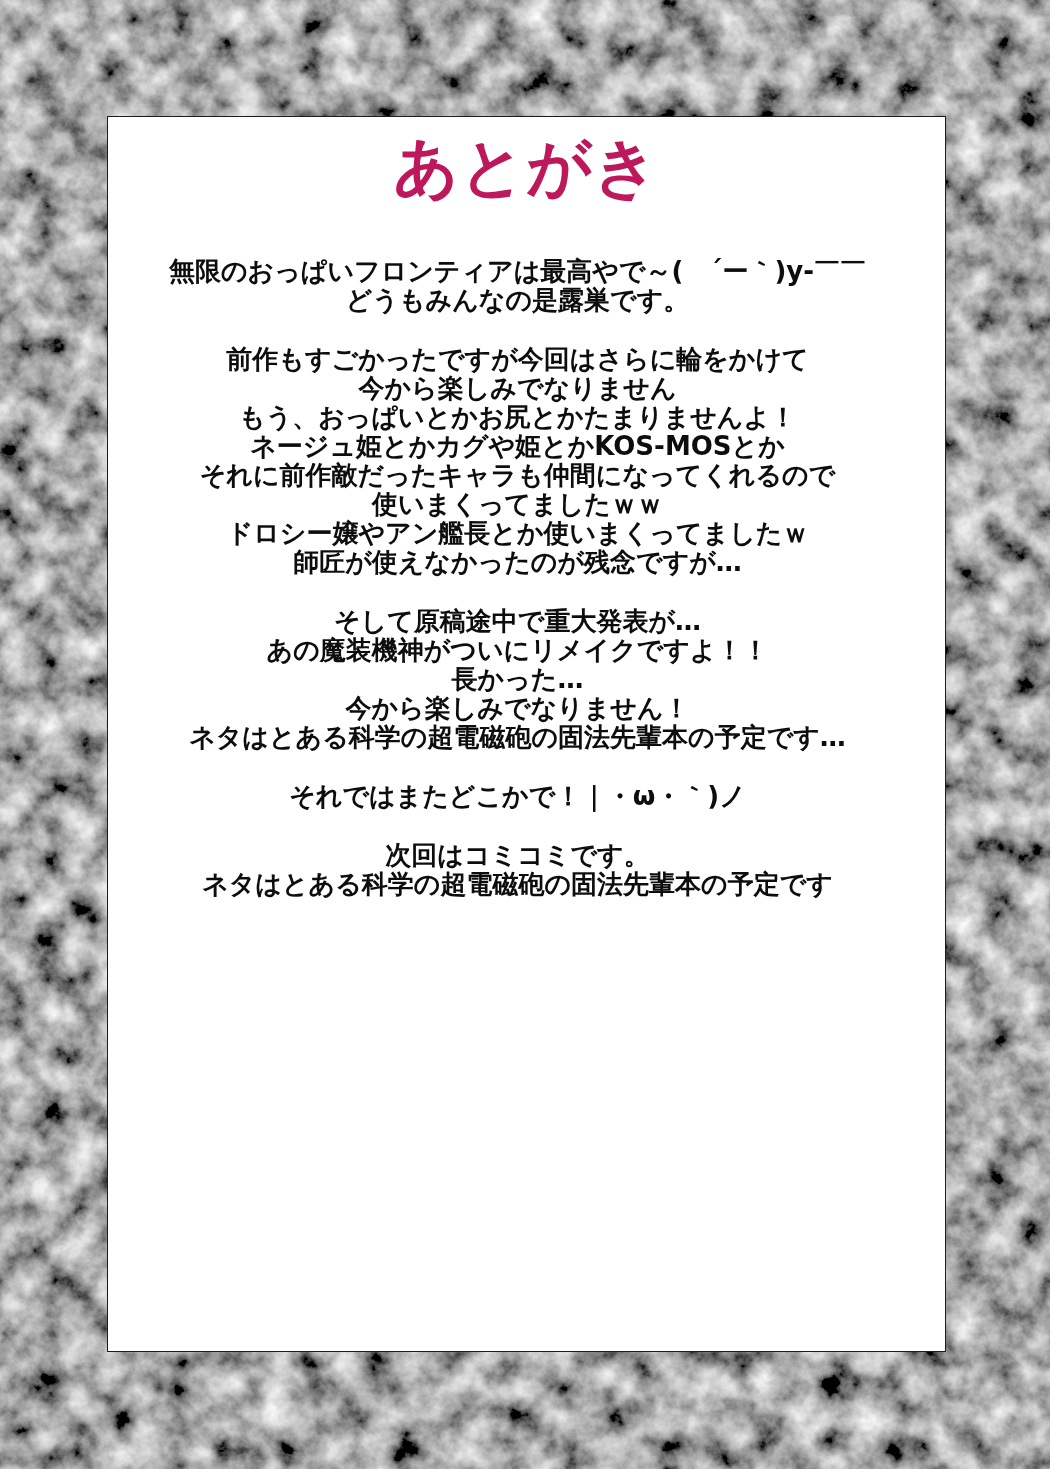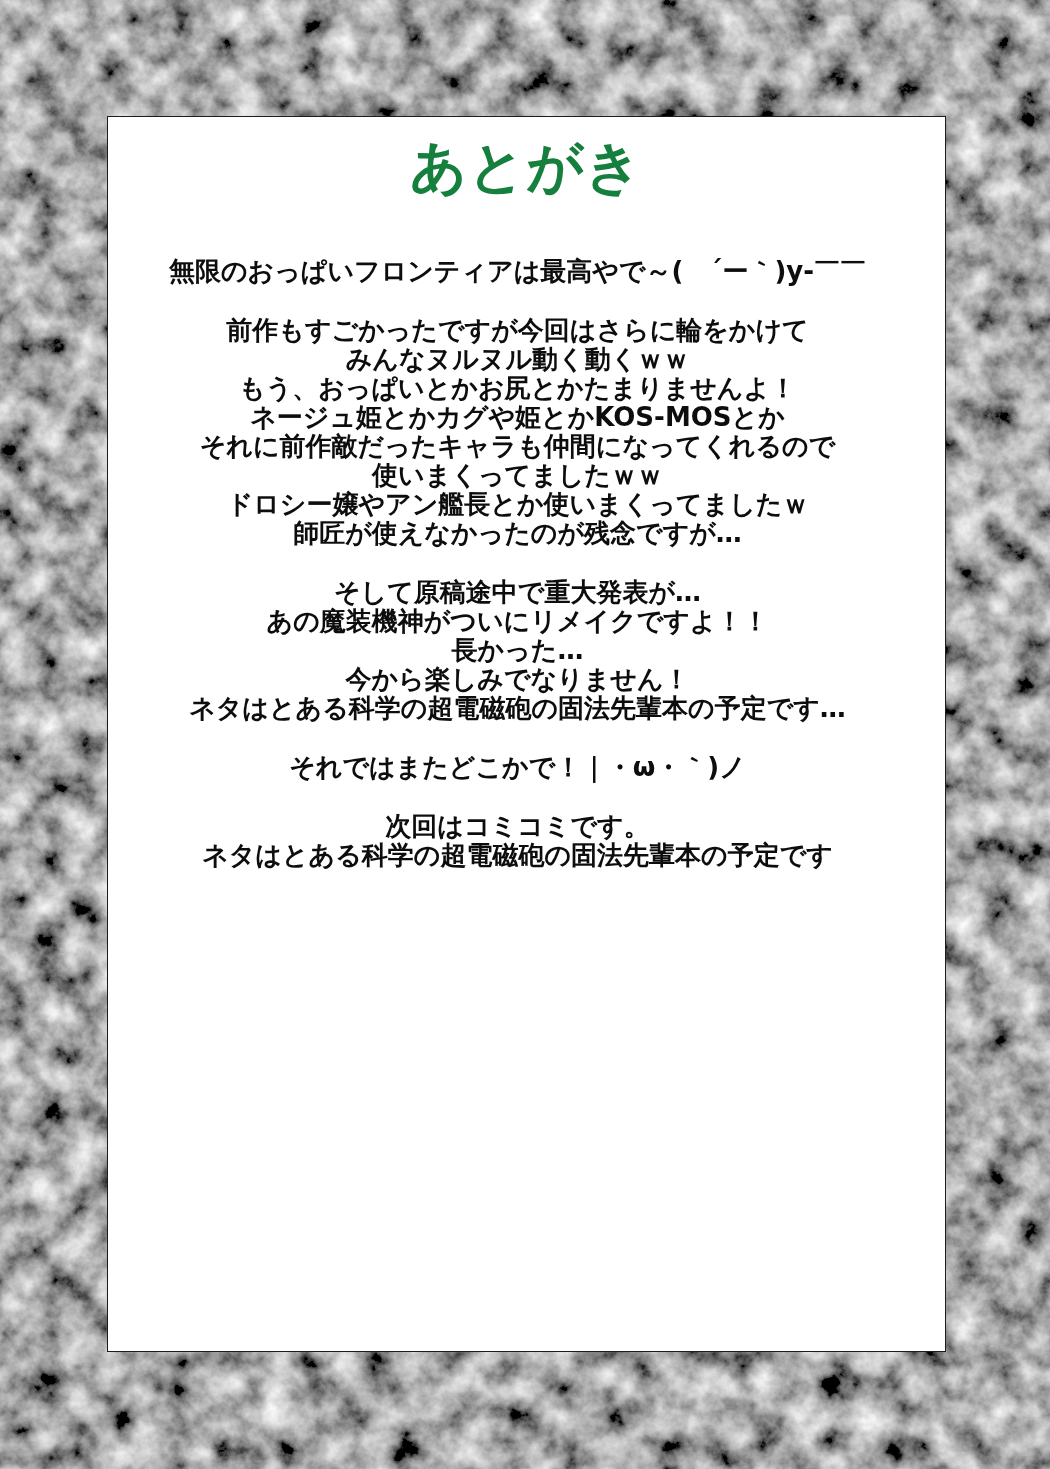--- a/index.html
+++ b/index.html
@@ -36,25 +36,25 @@
     box-sizing: border-box;
     background: #ffffff;
     border: 1px solid #1c1c1c;
     text-align: center;
     color: #111111;
     font-weight: 700;
     overflow: hidden;
   }
   .page-title {
     margin-top: 24px;
-    font-size: 56px;
+    font-size: 64px;
     line-height: 52px;
     font-weight: 800;
     letter-spacing: 1px;
-    color: #15803d;
+    color: #be185d;
   }
   .page-body {
     margin-top: 64px;
     font-size: 26px;
     line-height: 29px;
     font-weight: 700;
     color: #0d0d0d;
   }
   .para {
     margin: 0 18px 30px 0;
@@ -82,25 +82,26 @@
   </svg>
 
   <div class="page">
 
     <div class="page-title">あとがき</div>
 
     <div class="page-body">
 
       <div class="para">
         <div class="tline">無限のおっぱいフロンティアは最高やで～(　´ー｀)y-￣￣</div>
+        <div class="tline">どうもみんなの是露巣です。</div>
       </div>
 
       <div class="para">
         <div class="tline">前作もすごかったですが今回はさらに輪をかけて</div>
-        <div class="tline">みんなヌルヌル動く動くｗｗ</div>
+        <div class="tline">今から楽しみでなりません</div>
         <div class="tline">もう、おっぱいとかお尻とかたまりませんよ！</div>
         <div class="tline">ネージュ姫とかカグや姫とかKOS-MOSとか</div>
         <div class="tline">それに前作敵だったキャラも仲間になってくれるので</div>
         <div class="tline">使いまくってましたｗｗ</div>
         <div class="tline">ドロシー嬢やアン艦長とか使いまくってましたｗ</div>
         <div class="tline">師匠が使えなかったのが残念ですが…</div>
       </div>
 
       <div class="para">
         <div class="tline">そして原稿途中で重大発表が…</div>

